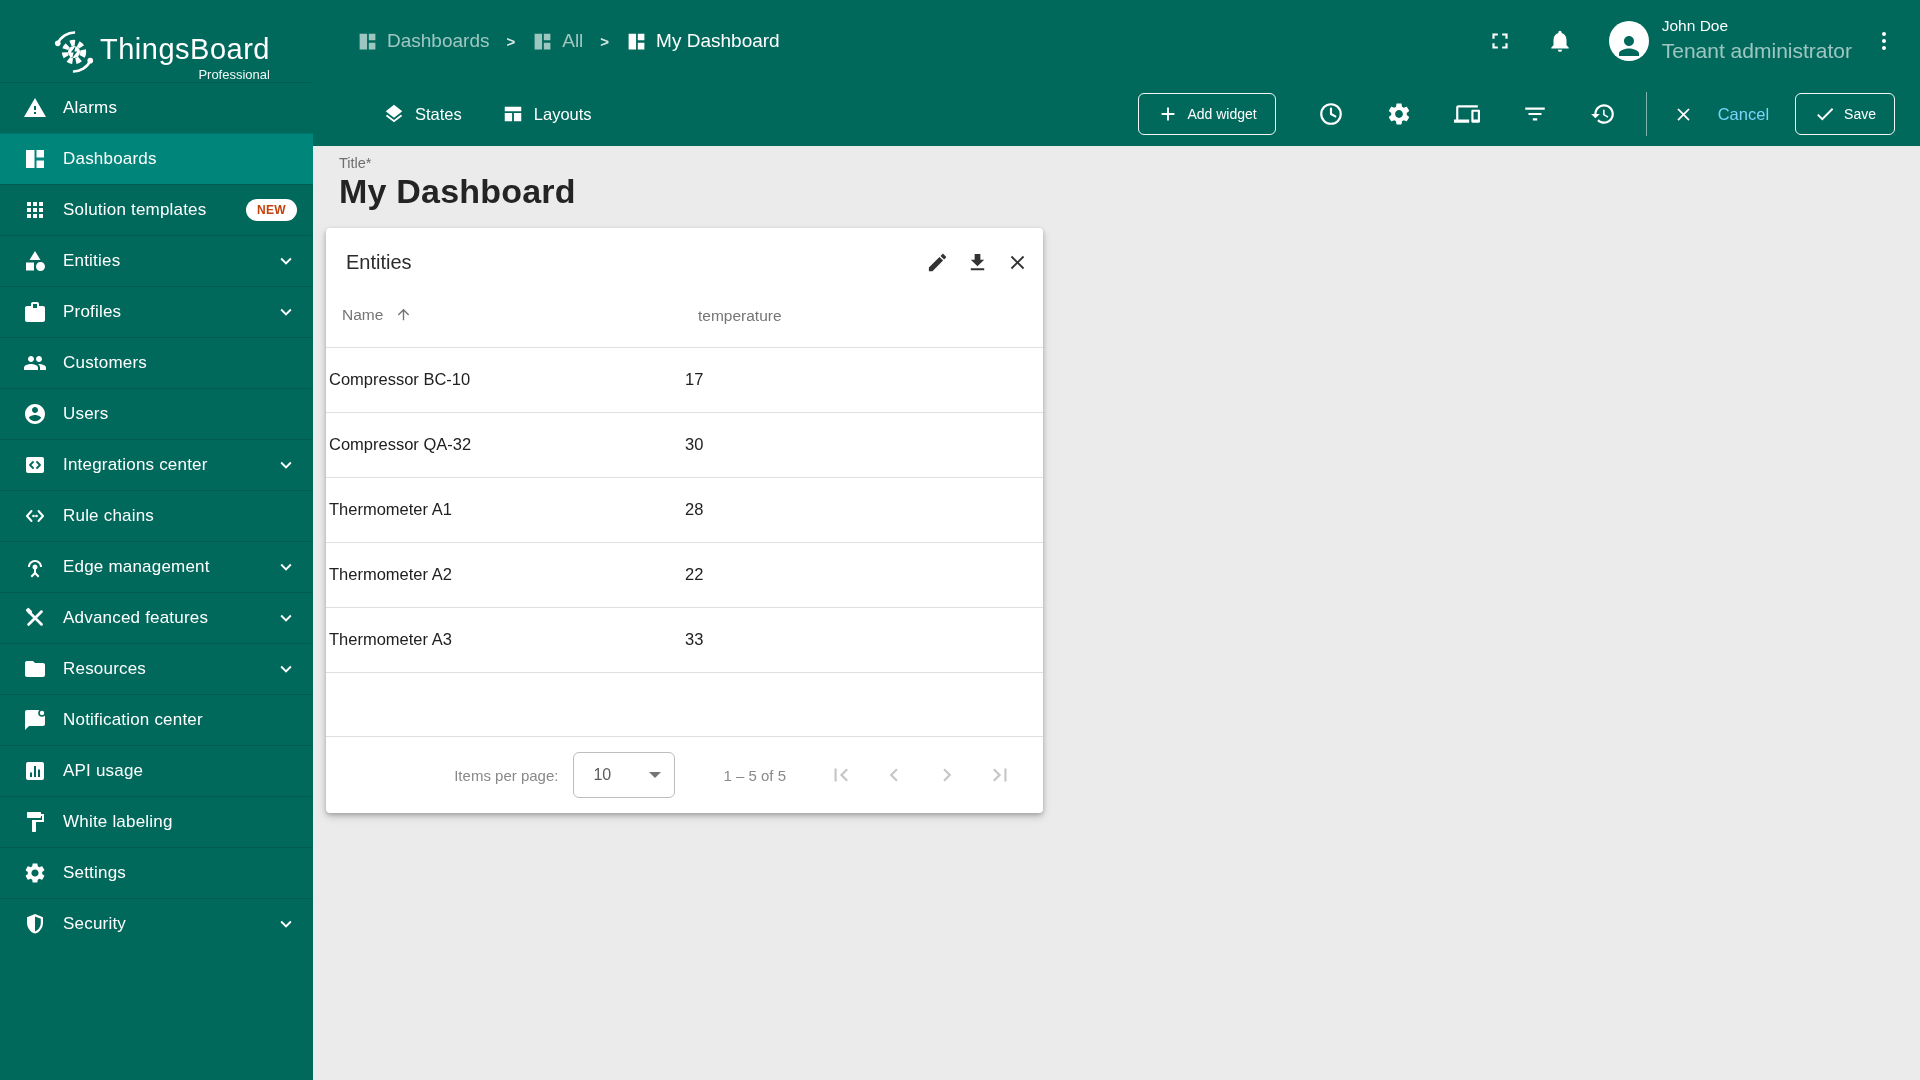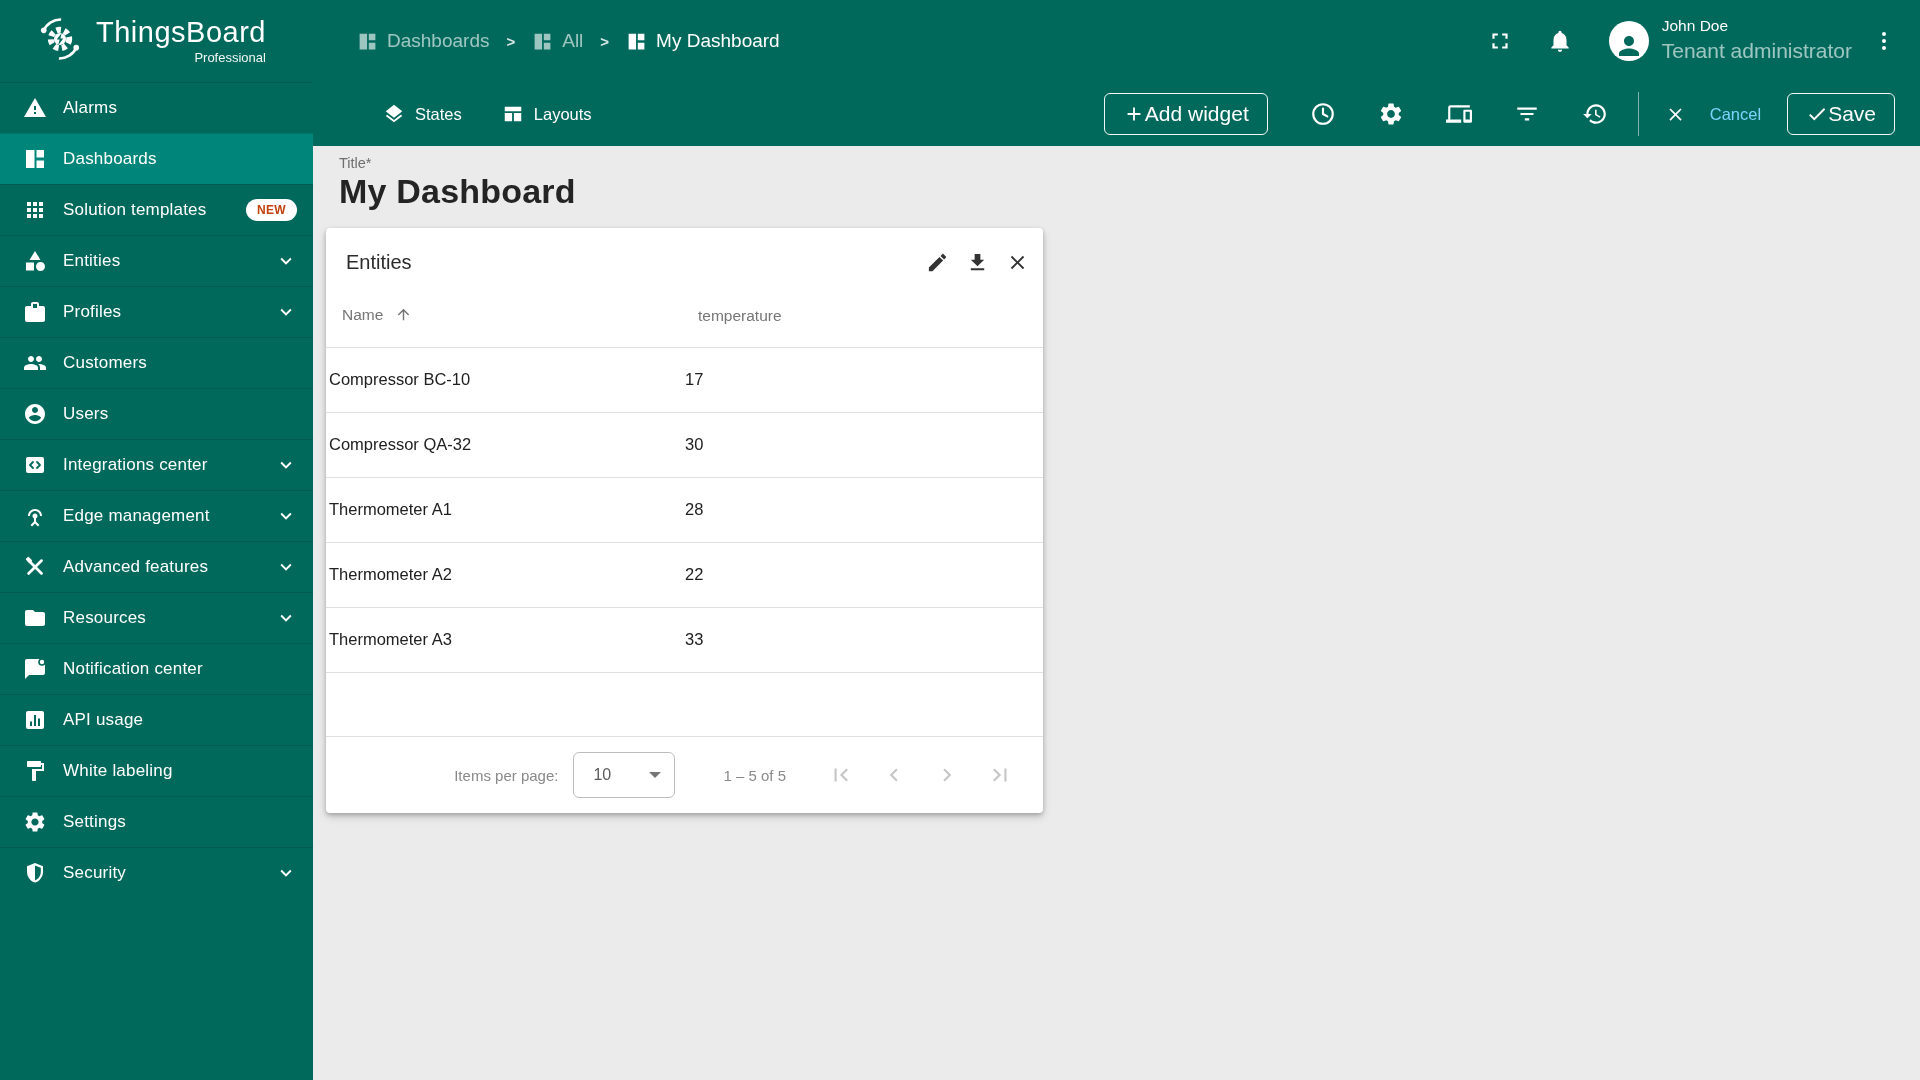--- a/index.html
+++ b/index.html
@@ -2,21 +2,21 @@
 <html><head>
 <meta charset="utf-8">
 <style>
   * { margin:0; padding:0; box-sizing:border-box; }
   html,body { width:1920px; height:1080px; overflow:hidden; background:#EBEBEB;
     font-family:"Liberation Sans", sans-serif; }
   .app { display:flex; width:1920px; height:1080px; }
 
   
   .sidebar { width:313px; min-width:313px; height:100%; background:#00695C; color:#fff; display:flex; flex-direction:column; }
-  .logo-box { height:82px; display:flex; align-items:center; padding-left:34px; gap:10px; }
+  .logo-box { height:82px; display:flex; align-items:flex-end; padding-left:48px; }
   .logo-text { display:flex; flex-direction:column; align-items:flex-end; }
   .logo-name { font-size:29px; font-weight:400; letter-spacing:.5px; line-height:1; }
   .logo-edition { font-size:13px; font-weight:400; opacity:.95; margin-top:3px; }
   .nav { flex:1; overflow:hidden; }
   .nav-item { height:51px; display:flex; align-items:center; padding:0 16px 0 23px; gap:16px;
     border-top:1px solid rgba(0,0,0,0.13); cursor:pointer; }
   .nav-item.active { background:#00857A; }
   .nav-ic { width:24px; height:24px; display:flex; align-items:center; justify-content:center; flex:none; }
   .nav-ic svg { width:24px; height:24px; fill:#fff; }
   .nav-label { font-size:17px; font-weight:500; letter-spacing:.2px; flex:1; white-space:nowrap; }
@@ -44,22 +44,22 @@
   .user-role { font-size:21px; color:rgba(255,255,255,0.62); }
   .fullscreen-btn { margin-right:34px; }
   .bell-btn { margin-right:6px; }
 
   .toolbar { height:64px; background:#00695C; color:#fff; display:flex; align-items:center; padding:0 25px 0 70px; }
   .tb-left { display:flex; align-items:center; gap:40px; }
   .tb-tab { display:flex; align-items:center; gap:10px; cursor:pointer; }
   .tb-tab svg { width:22px; height:22px; fill:#fff; }
   .tb-tab span { font-size:16.5px; font-weight:500; }
   .tb-right { margin-left:auto; display:flex; align-items:center; }
-  .btn-outline { display:flex; align-items:center; gap:0; border:1px solid rgba(255,255,255,0.95); border-radius:6px;
-    height:42px; padding:0 18px; background:transparent; color:#fff; font-size:21px; font-weight:500; cursor:pointer;
+  .btn-outline { display:flex; align-items:center; gap:8px; border:1px solid rgba(255,255,255,0.95); border-radius:6px;
+    height:42px; padding:0 18px; background:transparent; color:#fff; font-size:14px; font-weight:500; cursor:pointer;
     font-family:inherit; }
   .btn-outline svg { width:22px; height:22px; fill:#fff; }
   .btn-text { display:flex; align-items:center; gap:24px; background:none; border:none; color:#7dd3fc; font-size:16.5px;
     font-weight:500; cursor:pointer; font-family:inherit; }
   .btn-text svg { width:21px; height:21px; fill:#fff; }
   .tb-ic { margin-left:42px; }
   .tb-divider { width:1px; height:44px; background:rgba(255,255,255,0.5); margin:0 26px 0 30px; }
 
   
   .content { flex:1; position:relative; }
@@ -316,20 +316,28 @@
       <div class="nav-item">
         <span class="nav-ic">
             <svg>
               <use href="#i-integration"></use>
             </svg>
           </span>
         <span class="nav-label">Integrations center</span>
         <span class="chev"><svg>
               <use href="#i-chevdown"></use>
             </svg></span>
+      </div>
+      <div class="nav-item">
+        <span class="nav-ic">
+            <svg>
+              <use href="#i-rulechain"></use>
+            </svg>
+          </span>
+        <span class="nav-label">Rule chains</span>
       </div>
       <div class="nav-item">
         <span class="nav-ic">
             <svg>
               <use href="#i-antenna"></use>
             </svg>
           </span>
         <span class="nav-label">Edge management</span>
         <span class="chev"><svg>
               <use href="#i-chevdown"></use>

